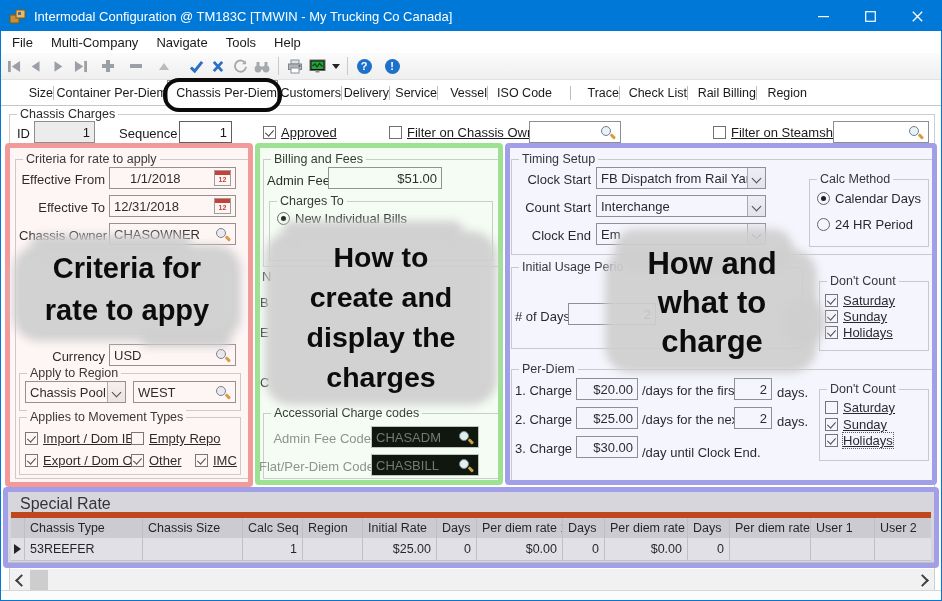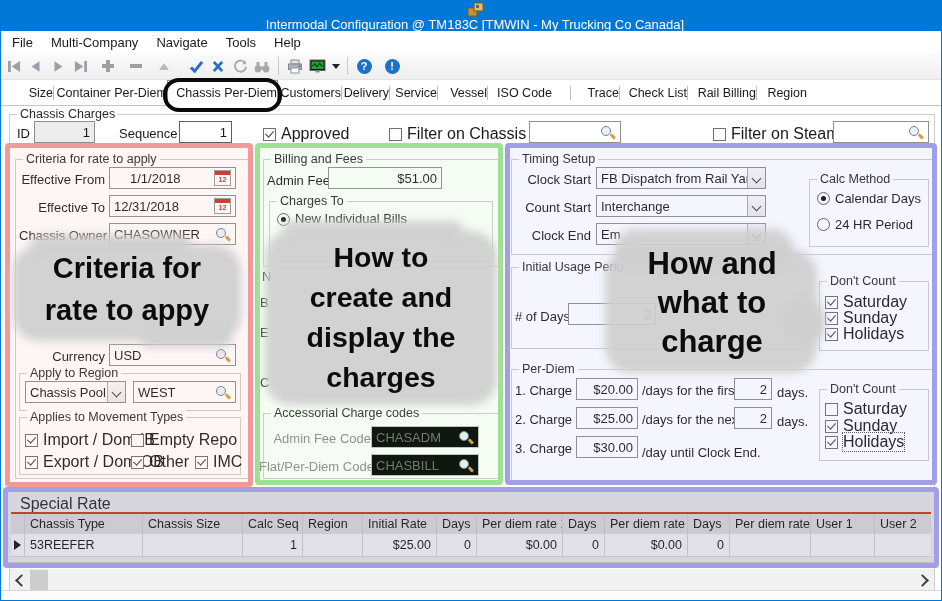--- a/index.html
+++ b/index.html
@@ -1,21 +1,21 @@
 <!DOCTYPE html>
 <html><head>
 <meta charset="utf-8">
 <style>
   html,body{margin:0;padding:0;background:#e8e8e8;}
   #win{position:relative;width:942px;height:601px;background:#fff;border:1px solid #0078d7;
        box-sizing:border-box;overflow:hidden;font-family:"Liberation Sans",sans-serif;
        font-size:13px;color:#1a1a1a;}
   
   .titlebar{position:absolute;left:0;top:0;right:0;height:30px;background:#0078d7;color:#fff;
-            display:flex;align-items:center;flex-direction:column;}
+            display:flex;align-items:center;}
   .app-icon{margin-left:8px;width:17px;height:16px;flex:none;}
   .title-text{margin-left:8px;font-size:13px;white-space:nowrap;}
   .win-btns{margin-left:auto;display:flex;height:100%;}
   .win-btn{width:47px;display:flex;align-items:center;justify-content:center;}
   
   .menubar{position:absolute;top:30px;left:0;right:0;height:22px;background:#fff;display:flex;
            align-items:center;padding-left:2px;}
   .menu-item{padding:0 9px;}
   
   .toolbar{position:absolute;top:52px;left:0;right:0;height:26px;
@@ -57,37 +57,37 @@
   .db::after{content:"";position:absolute;left:5px;top:7px;width:6px;height:6px;
              border-right:1.6px solid #444;border-bottom:1.6px solid #444;transform:rotate(45deg);}
   .lk{flex:none;width:16px;height:15px;position:relative;}
   .lk::before{content:"";position:absolute;left:1px;top:1px;width:8px;height:8px;
               border:1.6px solid #6f7f8f;border-radius:50%;background:#eaf1f8;}
   .lk::after{content:"";position:absolute;left:10px;top:10px;width:6px;height:2.5px;
              background:#d79b3a;transform:rotate(45deg);border-radius:1px;}
   .cal{flex:none;width:17px;height:16px;border:1px solid #9a9a9a;background:#fff;box-sizing:border-box;}
   .cal .ct{display:block;height:4px;background:#c0392b;}
   .cal .cd{display:block;font-size:7px;line-height:9px;color:#c0392b;text-align:center;font-weight:bold;}
-  .cb{position:absolute;display:flex;align-items:center;white-space:nowrap;font-size:16px;}
+  .cb{position:absolute;display:flex;align-items:center;white-space:nowrap;font-size:13px;text-decoration:underline;}
   .cb .bx{width:13px;height:13px;background:#fff;border:1px solid #707070;margin-right:5px;
           position:relative;flex:none;box-sizing:border-box;}
   .cb.on .bx::after{content:"";position:absolute;left:2.5px;top:0.5px;width:4px;height:7px;
           border-right:1.7px solid #444;border-bottom:1.7px solid #444;transform:rotate(42deg);}
   .cb.focus .lt{outline:1px dotted #555;}
   .rb{position:absolute;display:flex;align-items:center;white-space:nowrap;font-size:13px;}
   .rb .ci{width:13px;height:13px;border:1px solid #5f5f5f;border-radius:50%;background:#fff;
           margin-right:5px;position:relative;flex:none;box-sizing:border-box;}
   .rb.on .ci::after{content:"";position:absolute;left:2.9px;top:2.9px;width:5.5px;height:5.5px;
           background:#111;border-radius:50%;}
   
   .sr-wrap{position:absolute;left:6px;top:490px;width:928px;height:72px;background:#dcdcdc;
            border:1px solid #c2c2c2;box-sizing:border-box;}
   .sr-title{position:absolute;left:12px;top:3px;font-size:16px;color:#2b2b2b;}
   .tbl{position:absolute;left:3px;top:20px;width:920px;}
-  .trh{display:flex;height:20px;background:#d0d0d0;border-top:2px solid #c2410c;}
+  .trh{display:flex;height:20px;background:#d0d0d0;border-top:6px solid #c2410c;}
   .trd{display:flex;height:22px;background:#e6e6e6;border-bottom:1px solid #c6c6c6;}
   .tc{box-sizing:border-box;padding:0 5px;font-size:12.5px;display:flex;align-items:center;
       border-right:1px solid #c3c3c3;white-space:nowrap;overflow:hidden;flex:none;}
   .tc.n{justify-content:flex-end;}
   .rowmark{width:0;height:0;border-left:7px solid #1a1a1a;border-top:5px solid transparent;
            border-bottom:5px solid transparent;margin:0 auto;}
   
   .hscroll{position:absolute;left:9px;top:568px;width:924px;height:23px;background:#f1f1f1;
            display:flex;align-items:center;}
   .sbtn{width:20px;height:23px;display:flex;align-items:center;justify-content:center;flex:none;}
@@ -360,21 +360,21 @@
   <div class="gb" style="left:262px;top:158px;width:236px;height:108px;">
     <span class="gl">Billing and Fees</span>
   </div>
   <span class="lbl" style="left:266px;top:172px;">Admin Fee</span>
   <div class="fld num" style="left:327px;top:166px;width:114px;">
       <span class="v">$51.00</span>
     </div>
   <div class="gb" style="left:268px;top:200px;width:224px;height:60px;">
     <span class="gl">Charges To</span>
   </div>
-  <div class="rb on" style="left:276px;top:210px;align-items:flex-end;">
+  <div class="rb on" style="left:276px;top:210px;">
     <span class="ci"></span>
       <span>New Individual Bills</span>
   </div>
 
   <span class="lbl" style="left:261px;top:268px;">N</span>
   <span class="lbl" style="left:259px;top:294px;">B</span>
   <span class="lbl" style="left:259px;top:324px;">E</span>
   <span class="lbl" style="left:259px;top:374px;">C</span>
   <div class="gb" style="left:262px;top:412px;width:236px;height:66px;">
     <span class="gl">Accessorial Charge codes</span>

